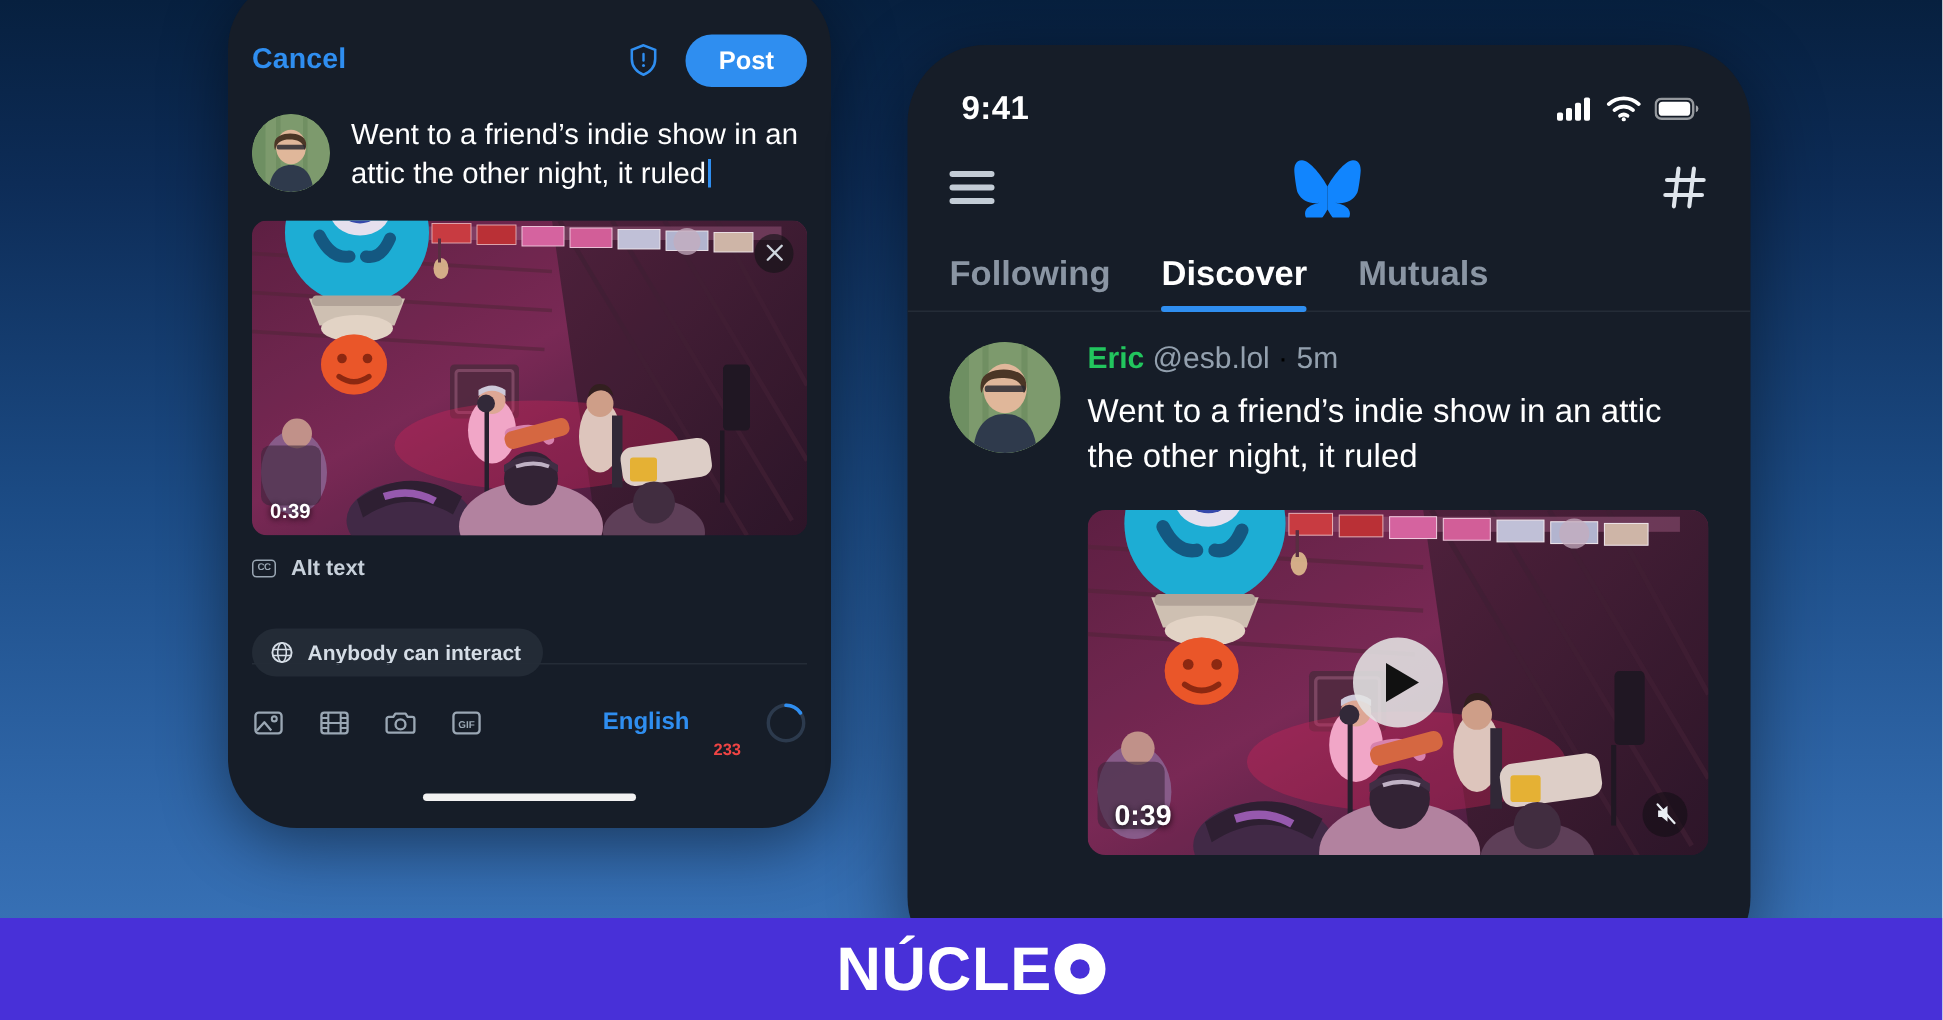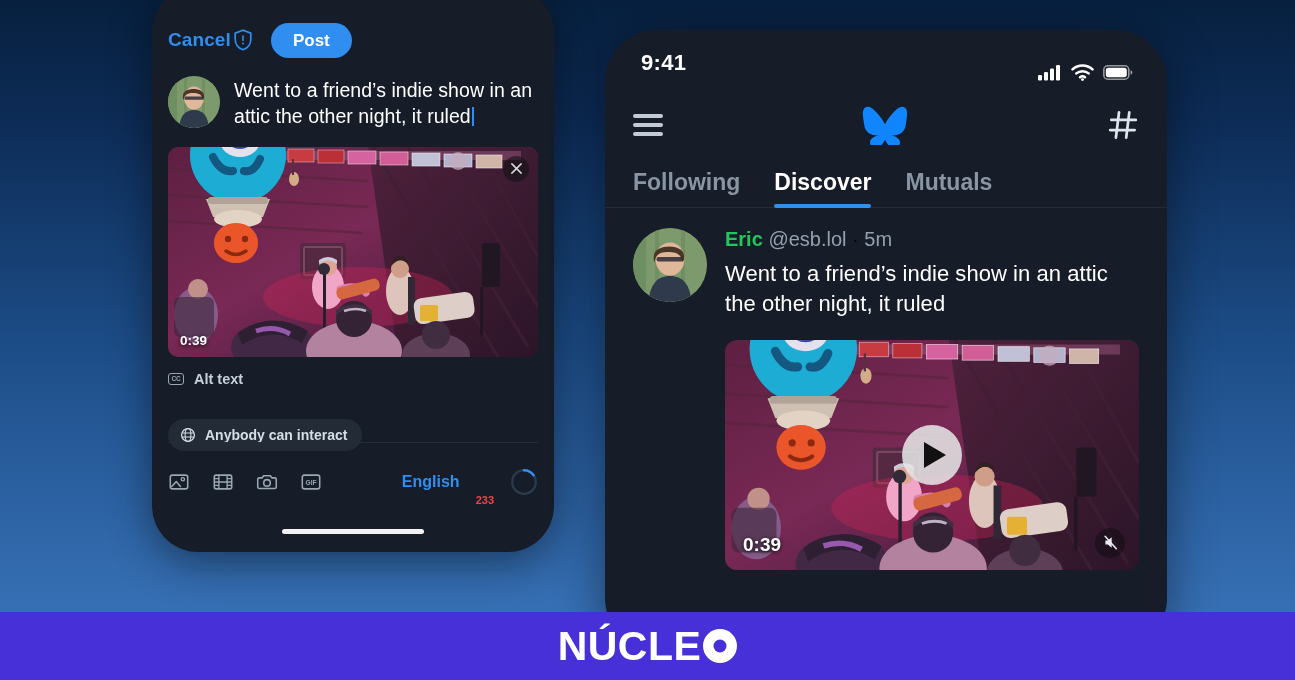--- a/index.html
+++ b/index.html
@@ -50,21 +50,21 @@
   #phone-right {
     left:605px; top:30px; width:562px; height:620px;
     border-radius:52px;
     box-shadow:0 10px 50px rgba(0,0,0,.45);
   }
 
   
   #composer { position:absolute; inset:0; padding:0 16px; }
 
   #composer-bar {
-    display:flex; align-items:center; 
+    display:flex; align-items:center; justify-content:space-between;
     height:48px; margin-top:30px;
   }
   #cancel-btn {
     font-size:19px; font-weight:700; color:#2f8ef0; cursor:pointer;
     letter-spacing:.1px;
   }
   #composer-bar-right { display:flex; align-items:center; gap:16px; }
   .shield-ico { width:24px; height:26px; display:block; }
   #post-btn {
     background:#2f8ef0; color:#fff; font-size:17px; font-weight:700;
@@ -135,21 +135,21 @@
   .home-indicator {
     position:absolute; left:50%; transform:translateX(-50%);
     height:5px; border-radius:3px; background:#f2f2f2;
   }
   #left-home { bottom:18px; width:142px; }
 
   
   #feed { position:absolute; inset:0; }
 
   #statusbar {
-    display:flex; justify-content:space-between;
+    display:flex; align-items:center; justify-content:space-between;
     height:44px; padding:0 34px 0 36px; margin-top:20px;
   }
   #clock { color:#fff; font-size:22px; font-weight:700; letter-spacing:.3px; }
   #status-icons { display:flex; align-items:center; gap:9px; }
 
   #feed-header {
     display:flex; align-items:center; justify-content:space-between;
     padding:0 28px; height:62px;
   }
   #hamburger { display:flex; flex-direction:column; gap:5px; cursor:pointer; }

